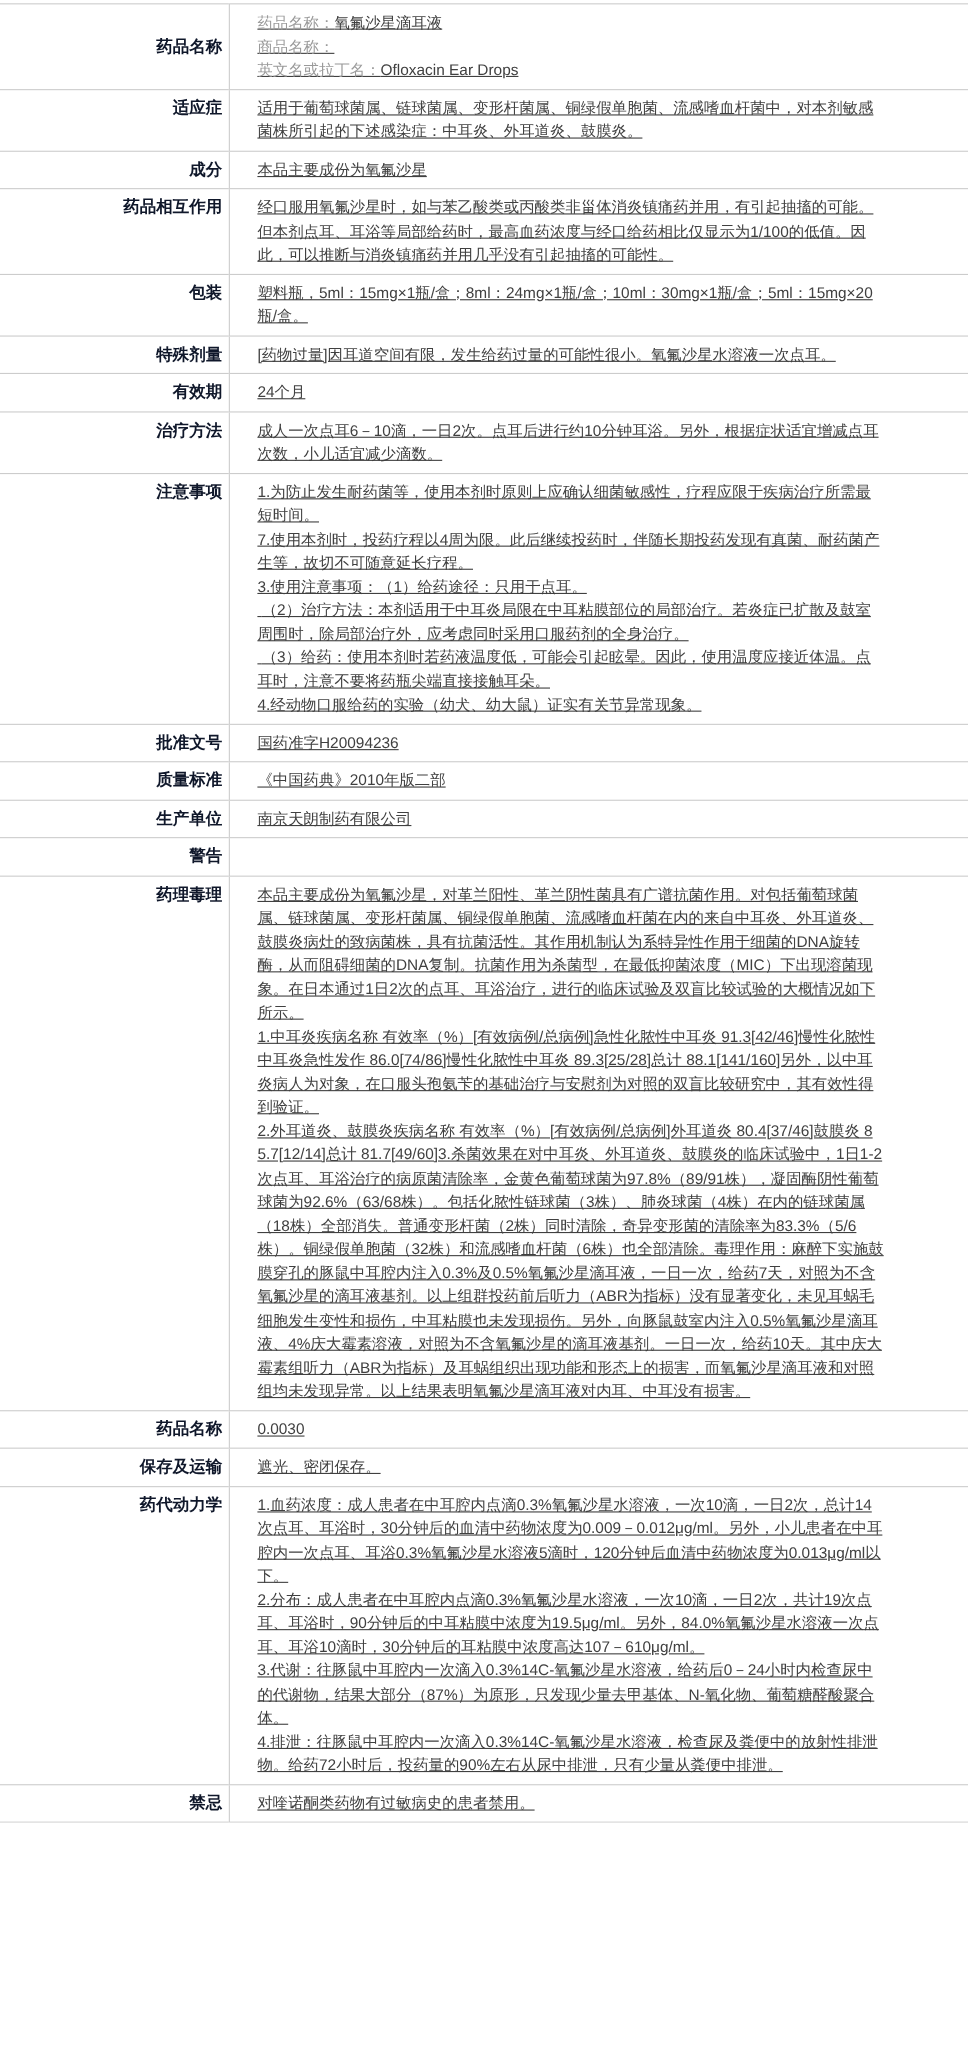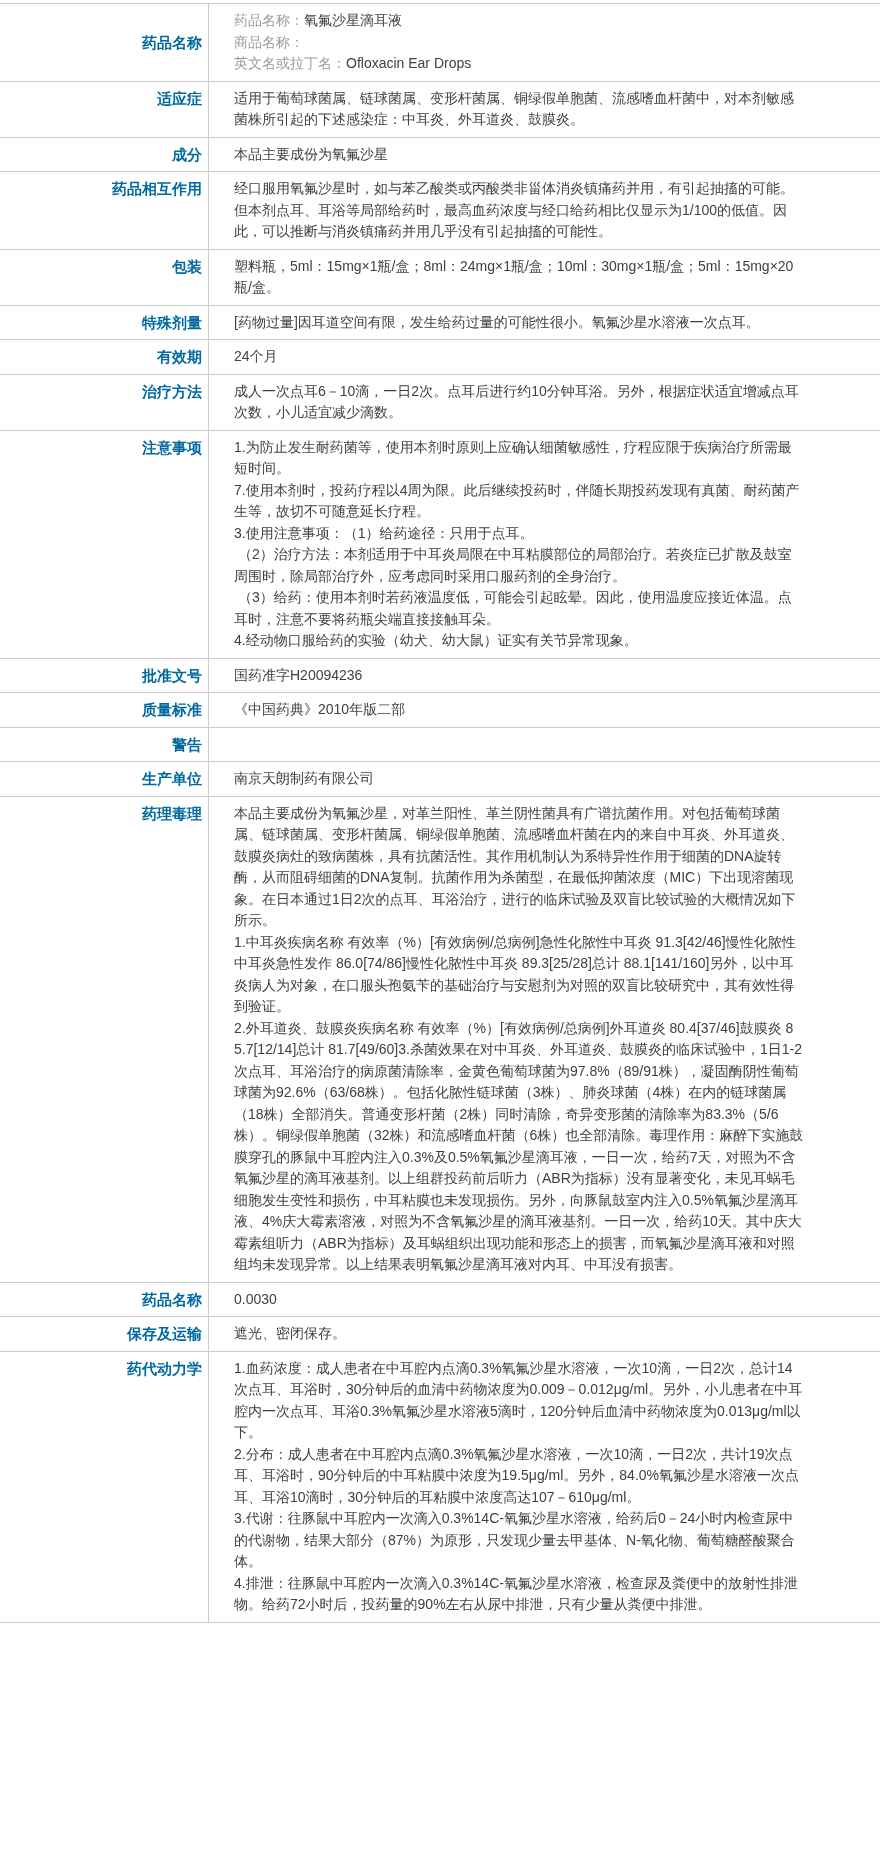--- a/index.html
+++ b/index.html
@@ -25,32 +25,33 @@
     border-bottom: 1px solid #cccccc;
   }
   td.lbl {
     width: 202px;
     border-right: 1px solid #cccccc;
     text-align: right;
     vertical-align: top;
     padding: 6px 6px 6px 0;
     font-size: 15px;
     font-weight: bold;
-    color: #0369a1;
+    color: #0f172a;
     line-height: 21.5px;
   }
   tr.v-middle td.lbl {
     vertical-align: middle;
   }
   td.cnt {
     vertical-align: top;
     padding: 6px 76px 6px 25px;
     font-size: 14px;
     color: #404040;
     line-height: 21.5px;
+    text-decoration: underline;
   }
   .para {
     white-space: pre-wrap;
     word-break: break-all;
     overflow-wrap: break-word;
   }
   .field-line .k { color: #9a9a9a; }
   .field-line .v { color: #404040; }
 </style>
 </head>
@@ -138,30 +139,30 @@
       </tr>
 
       <tr>
         <td class="lbl">质量标准</td>
         <td class="cnt">
           <div class="para">《中国药典》2010年版二部</div>
         </td>
       </tr>
 
       <tr>
+        <td class="lbl">生产单位</td>
+        <td class="cnt">
+          <div class="para">南京天朗制药有限公司</div>
+        </td>
+      </tr>
+
+      <tr>
         <td class="lbl">警告</td>
         <td class="cnt">
           <div class="para"></div>
-        </td>
-      </tr>
-
-      <tr>
-        <td class="lbl">生产单位</td>
-        <td class="cnt">
-          <div class="para">南京天朗制药有限公司</div>
         </td>
       </tr>
 
       <tr>
         <td class="lbl">药理毒理</td>
         <td class="cnt">
           <div class="para">本品主要成份为氧氟沙星，对革兰阳性、革兰阴性菌具有广谱抗菌作用。对包括葡萄球菌属、链球菌属、变形杆菌属、铜绿假单胞菌、流感嗜血杆菌在内的来自中耳炎、外耳道炎、鼓膜炎病灶的致病菌株，具有抗菌活性。其作用机制认为系特异性作用于细菌的DNA旋转酶，从而阻碍细菌的DNA复制。抗菌作用为杀菌型，在最低抑菌浓度（MIC）下出现溶菌现象。在日本通过1日2次的点耳、耳浴治疗，进行的临床试验及双盲比较试验的大概情况如下所示。</div>
           <div class="para">1.中耳炎疾病名称 有效率（%）[有效病例/总病例]急性化脓性中耳炎 91.3[42/46]慢性化脓性中耳炎急性发作 86.0[74/86]慢性化脓性中耳炎 89.3[25/28]总计 88.1[141/160]另外，以中耳炎病人为对象，在口服头孢氨苄的基础治疗与安慰剂为对照的双盲比较研究中，其有效性得到验证。</div>
           <div class="para">2.外耳道炎、鼓膜炎疾病名称 有效率（%）[有效病例/总病例]外耳道炎 80.4[37/46]鼓膜炎 85.7[12/14]总计 81.7[49/60]3.杀菌效果在对中耳炎、外耳道炎、鼓膜炎的临床试验中，1日1-2次点耳、耳浴治疗的病原菌清除率，金黄色葡萄球菌为97.8%（89/91株），凝固酶阴性葡萄球菌为92.6%（63/68株）。包括化脓性链球菌（3株）、肺炎球菌（4株）在内的链球菌属（18株）全部消失。普通变形杆菌（2株）同时清除，奇异变形菌的清除率为83.3%（5/6株）。铜绿假单胞菌（32株）和流感嗜血杆菌（6株）也全部清除。毒理作用：麻醉下实施鼓膜穿孔的豚鼠中耳腔内注入0.3%及0.5%氧氟沙星滴耳液，一日一次，给药7天，对照为不含氧氟沙星的滴耳液基剂。以上组群投药前后听力（ABR为指标）没有显著变化，未见耳蜗毛细胞发生变性和损伤，中耳粘膜也未发现损伤。另外，向豚鼠鼓室内注入0.5%氧氟沙星滴耳液、4%庆大霉素溶液，对照为不含氧氟沙星的滴耳液基剂。一日一次，给药10天。其中庆大霉素组听力（ABR为指标）及耳蜗组织出现功能和形态上的损害，而氧氟沙星滴耳液和对照组均未发现异常。以上结果表明氧氟沙星滴耳液对内耳、中耳没有损害。</div>
         </td>
@@ -186,16 +187,22 @@
       <tr>
         <td class="lbl">药代动力学</td>
         <td class="cnt">
           <div class="para">1.血药浓度：成人患者在中耳腔内点滴0.3%氧氟沙星水溶液，一次10滴，一日2次，总计14次点耳、耳浴时，30分钟后的血清中药物浓度为0.009－0.012μg/ml。另外，小儿患者在中耳腔内一次点耳、耳浴0.3%氧氟沙星水溶液5滴时，120分钟后血清中药物浓度为0.013μg/ml以下。</div>
           <div class="para">2.分布：成人患者在中耳腔内点滴0.3%氧氟沙星水溶液，一次10滴，一日2次，共计19次点耳、耳浴时，90分钟后的中耳粘膜中浓度为19.5μg/ml。另外，84.0%氧氟沙星水溶液一次点耳、耳浴10滴时，30分钟后的耳粘膜中浓度高达107－610μg/ml。</div>
           <div class="para">3.代谢：往豚鼠中耳腔内一次滴入0.3%14C-氧氟沙星水溶液，给药后0－24小时内检查尿中的代谢物，结果大部分（87%）为原形，只发现少量去甲基体、N-氧化物、葡萄糖醛酸聚合体。</div>
           <div class="para">4.排泄：往豚鼠中耳腔内一次滴入0.3%14C-氧氟沙星水溶液，检查尿及粪便中的放射性排泄物。给药72小时后，投药量的90%左右从尿中排泄，只有少量从粪便中排泄。</div>
         </td>
       </tr>
 
+      <tr>
+        <td class="lbl">禁忌</td>
+        <td class="cnt">
+          <div class="para">对喹诺酮类药物有过敏病史的患者禁用。</div>
+        </td>
+      </tr>
 
     </tbody>
   </table>
 </div>
 
 </body></html>

